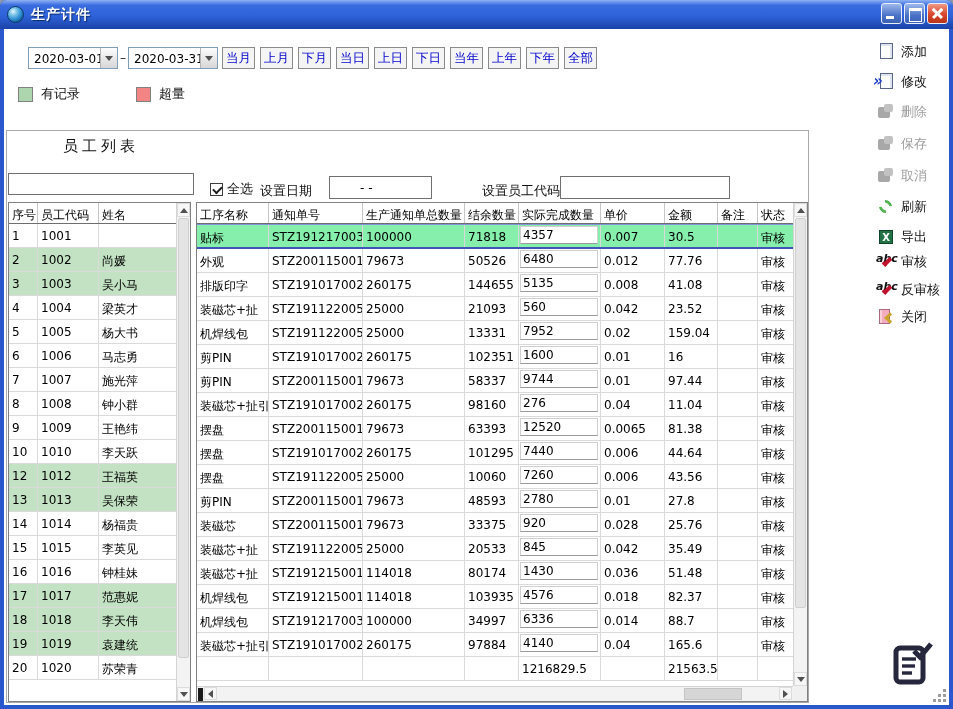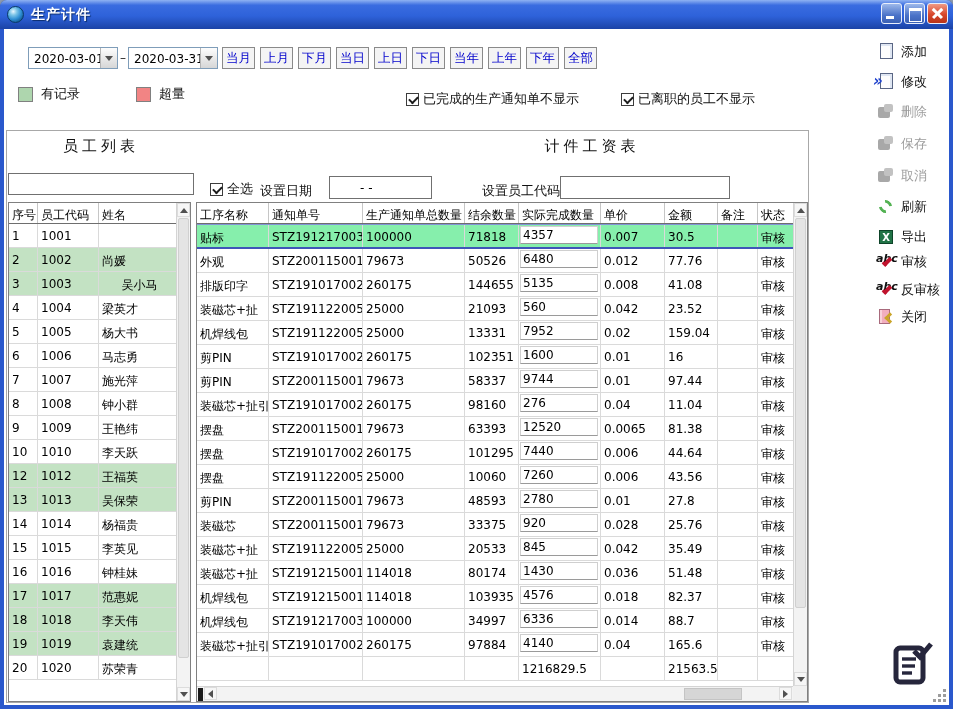--- a/index.html
+++ b/index.html
@@ -169,34 +169,23 @@
         <button class="range-btn">下年</button>
         <button class="range-btn">全部</button>
       </div>
 
     <div id="legend">
         <span class="sw" style="background: rgb(174, 214, 174);"></span>
         <span class="legend-label">有记录</span>
         <span class="sw" style="background: rgb(242, 132, 132);"></span>
         <span class="legend-label">超量</span>
       </div>
-    <div id="filters">
-        <span class="cbwrap">
-          <span class="cb checked"></span>
-          <span class="cblabel">已完成的生产通知单不显示</span>
-        </span>
-        <span class="cbwrap">
-          <span class="cb checked"></span>
-          <span class="cblabel">已离职的员工不显示</span>
-        </span>
-      </div>
 
     <div class="panelbox"></div>
     <div class="panel-title" id="emp-title">员工列表</div>
-    <div class="panel-title" id="wage-title">计件工资表</div>
 
     <input class="txtinput" id="emp-search" value="" style="">
 
     <span class="cbwrap" id="selall">
       <span class="cb checked"></span>
       <span class="cblabel">全选</span>
     </span>
     <span class="inline-label" id="set-date-label">设置日期</span>
     <input class="txtinput" id="set-date-input" value="- -" style="">
     <span class="inline-label" id="set-code-label">设置员工代码</span>
@@ -215,21 +204,21 @@
             <span class="c" style="width: 79px; margin-top: 36px;">龙远艳</span>
           </div>
           <div class="row marked">
             <span class="c" style="width: 29px;">2</span>
             <span class="c" style="width: 61px;">1002</span>
             <span class="c" style="width: 79px;">尚媛</span>
           </div>
           <div class="row marked">
             <span class="c" style="width: 29px;">3</span>
             <span class="c" style="width: 61px;">1003</span>
-            <span class="c" style="width: 79px; text-align: center;">吴小马</span>
+            <span class="c" style="width: 79px;">吴小马</span>
           </div>
           <div class="row">
             <span class="c" style="width: 29px;">4</span>
             <span class="c" style="width: 61px;">1004</span>
             <span class="c" style="width: 79px;">梁英才</span>
           </div>
           <div class="row">
             <span class="c" style="width: 29px;">5</span>
             <span class="c" style="width: 61px;">1005</span>
             <span class="c" style="width: 79px;">杨大书</span>

